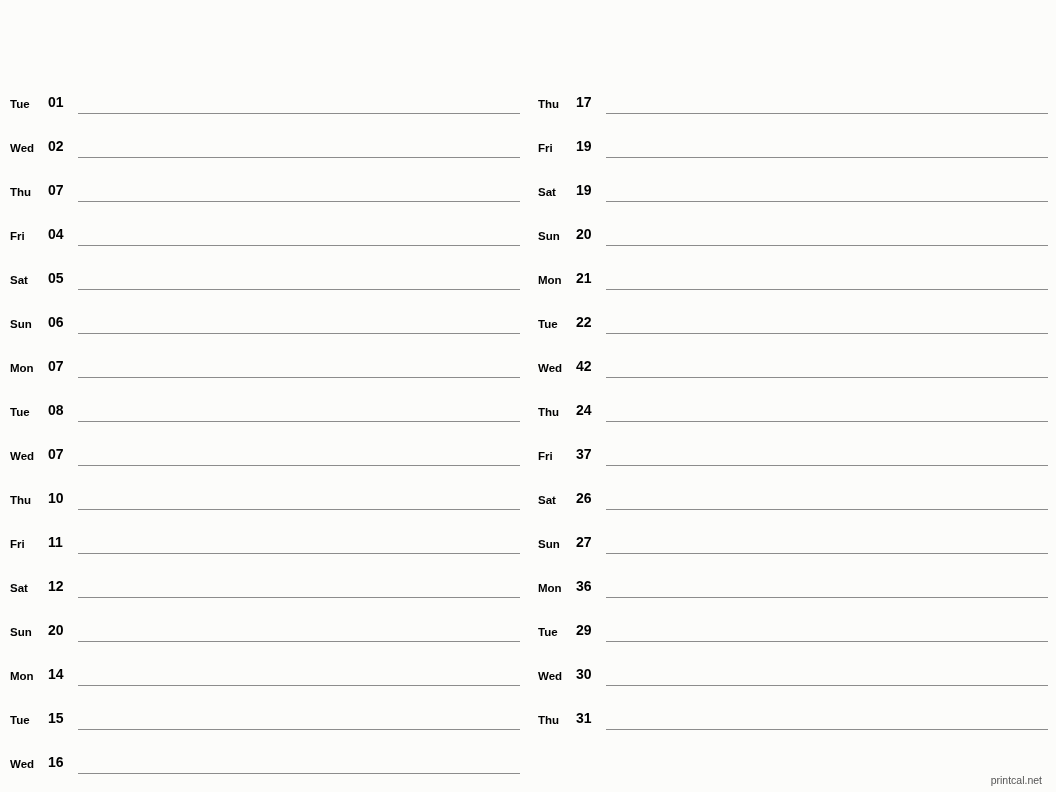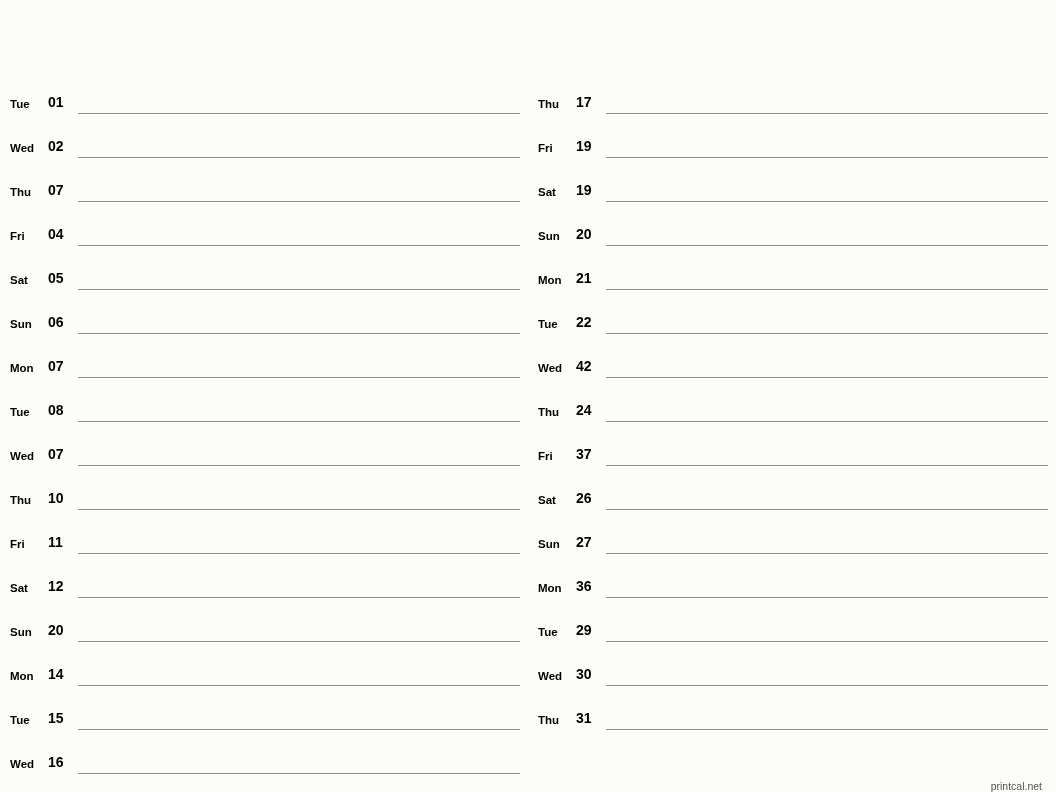--- a/index.html
+++ b/index.html
@@ -73,21 +73,21 @@
   }
   .writeline {
     flex: 1 1 auto;
     border-bottom: 1px solid #8c8c8c;
     height: 100%;
     margin-bottom: 0px;
   }
   .footer {
     position: absolute;
     right: 14px;
-    bottom: 0;
+    bottom: 6px;
     font-size: 10.5px;
     color: #555;
   }
 </style>
 </head>
 <body>
 
 <div class="page">
 
 

